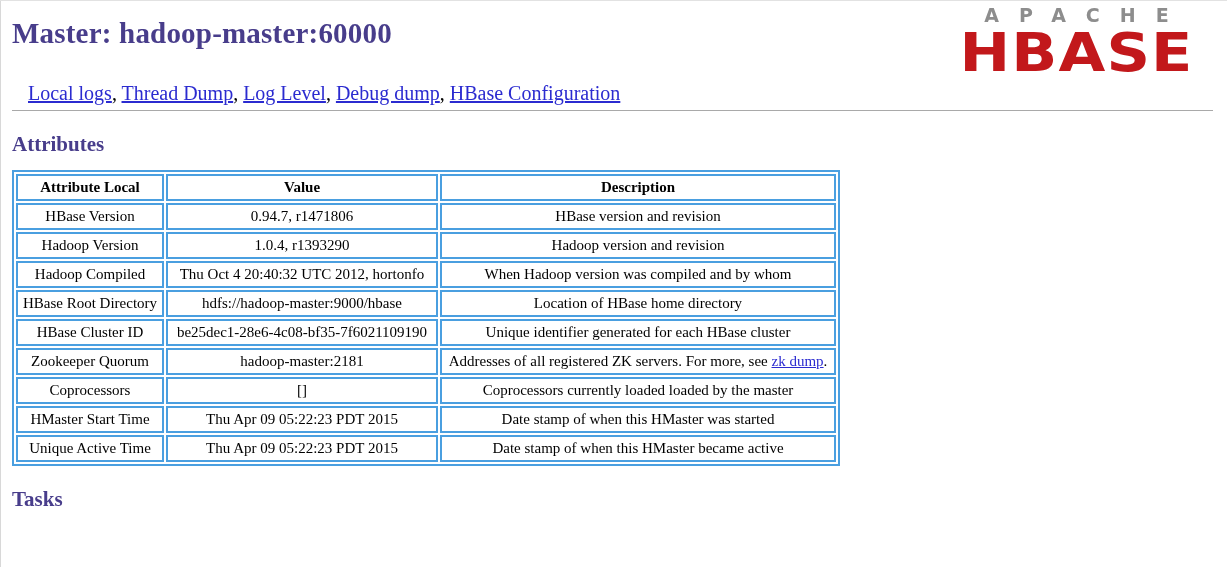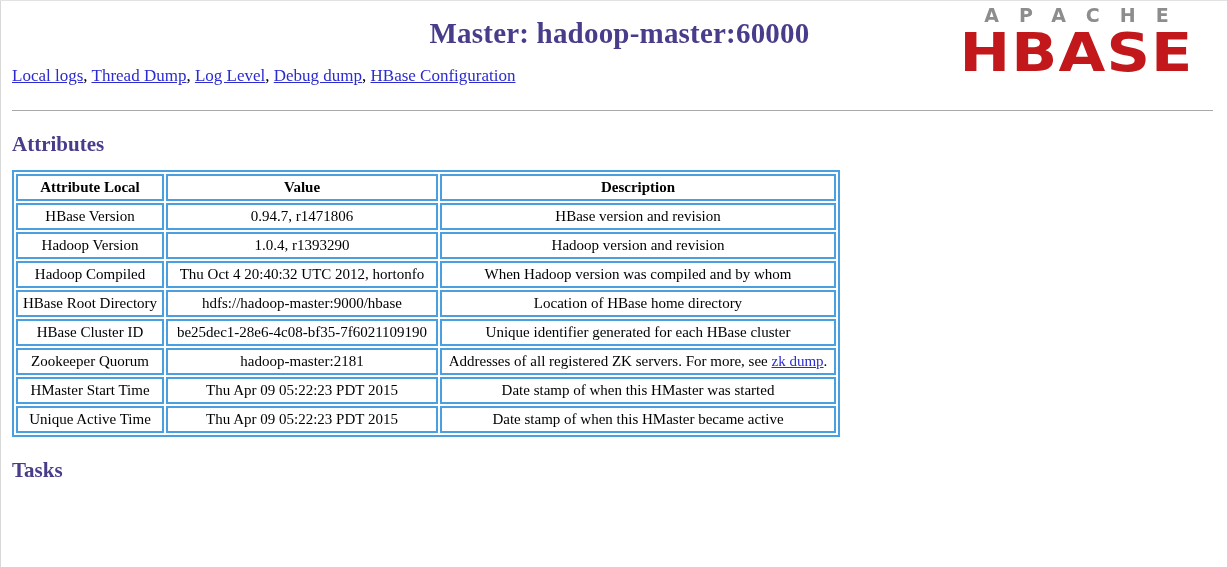--- a/index.html
+++ b/index.html
@@ -42,26 +42,25 @@
   }
   h1.master-title {
     font-family: "Liberation Serif", "DejaVu Serif", serif;
     font-size: 29px;
     font-weight: bold;
     color: #483d8b;
     margin: 0;
     padding: 18px 0 0 0;
     line-height: 1.1;
     letter-spacing: 0.2px;
-    text-align: center;
   }
   .navlinks {
-    margin: 0;
+    margin: 16px;
     padding: 16px 0 0 0;
-    font-size: 17px;
+    font-size: 20px;
     color: #000000;
   }
   .navlinks a {
     color: #2b2bd0;
     text-decoration: underline;
   }
   .navlinks .sep {
     color: #000000;
   }
 
@@ -218,20 +217,25 @@
             <td>HBase Cluster ID</td>
             <td>be25dec1-28e6-4c08-bf35-7f6021109190</td>
             <td>Unique identifier generated for each HBase cluster</td>
           </tr>
           <tr>
             <td>Zookeeper Quorum</td>
             <td>hadoop-master:2181</td>
             <td><span>Addresses of all registered ZK servers. For more, see </span><a href="#">zk dump</a><span>.</span></td>
           </tr>
           <tr>
+            <td>Coprocessors</td>
+            <td>[]</td>
+            <td>Coprocessors currently loaded loaded by the master</td>
+          </tr>
+          <tr>
             <td>HMaster Start Time</td>
             <td>Thu Apr 09 05:22:23 PDT 2015</td>
             <td>Date stamp of when this HMaster was started</td>
           </tr>
           <tr>
             <td>Unique Active Time</td>
             <td>Thu Apr 09 05:22:23 PDT 2015</td>
             <td>Date stamp of when this HMaster became active</td>
           </tr>
         </tbody>

